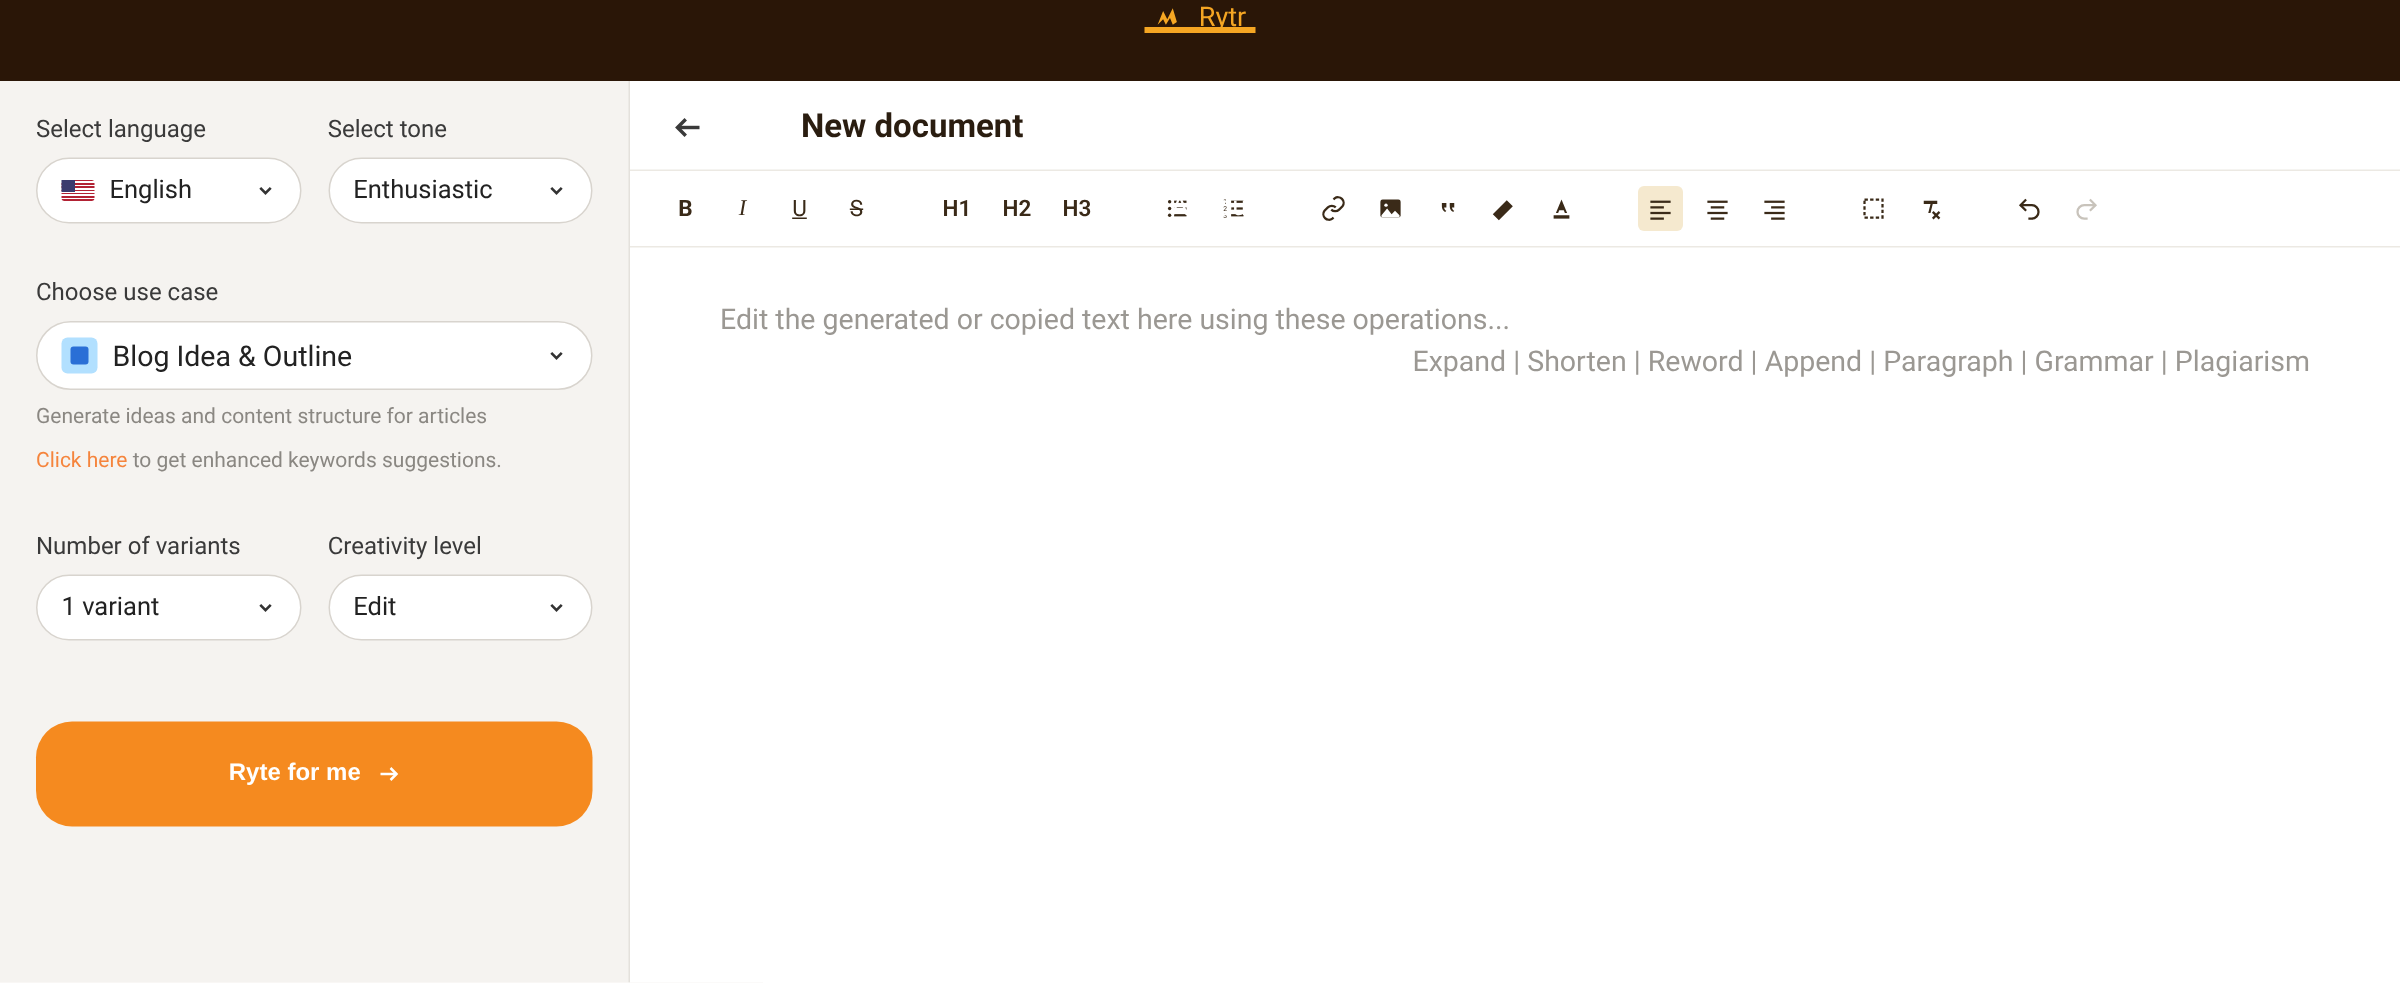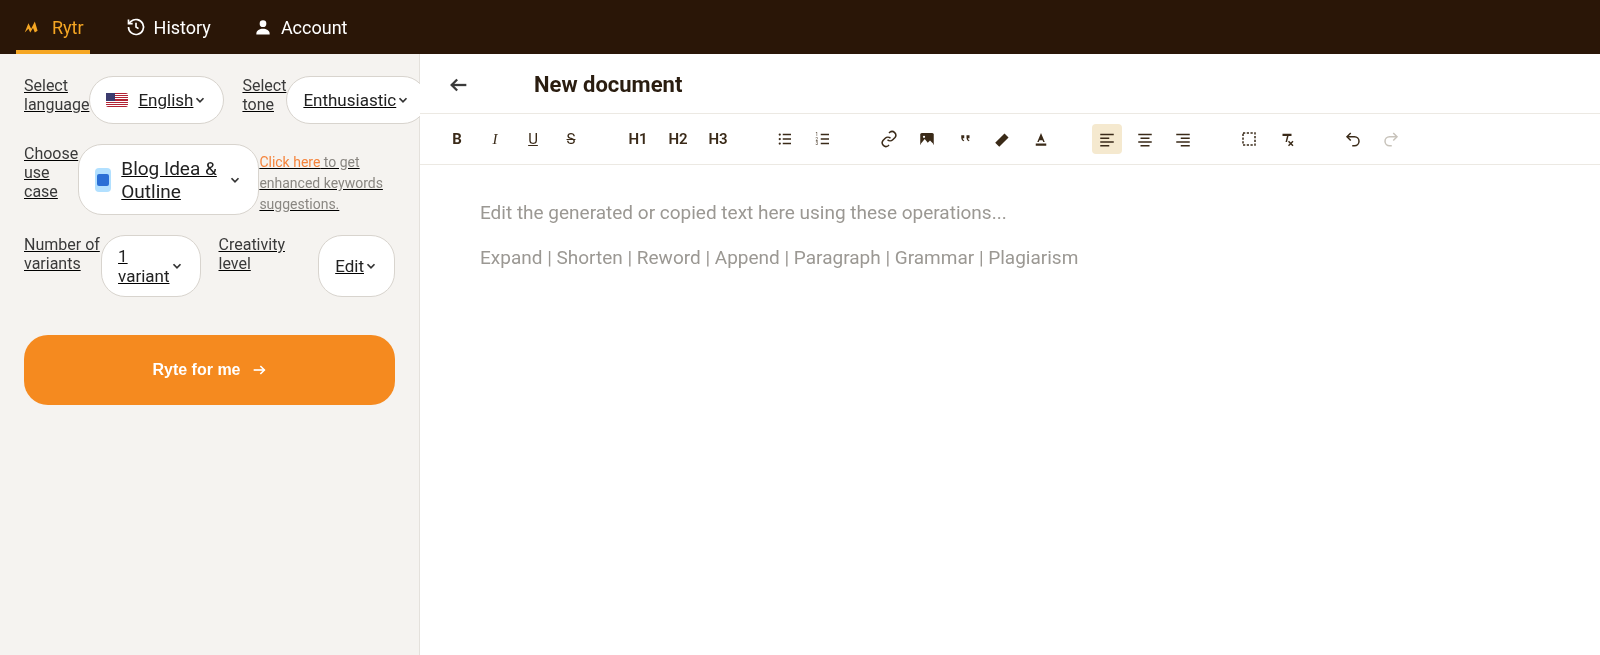--- a/index.html
+++ b/index.html
@@ -11,20 +11,21 @@
     overflow: hidden;
   }
   
   .topnav {
     background: #2a1607;
     height: 54px;
     display: flex;
     align-items: center;
     padding: 0 22px;
     gap: 42px;
+    flex-direction: column;
   }
   .nav-item {
     display: flex;
     align-items: center;
     gap: 8px;
     color: #fff;
     font-size: 18px;
     cursor: pointer;
     height: 100%;
     position: relative;
@@ -50,21 +51,21 @@
     background: #f5f3f0;
   }
   .content {
     flex: 1;
     background: #fff;
     display: flex;
     flex-direction: column;
   }
   
   .row { display: flex; gap: 18px; }
-  .group { display: flex; flex-direction: row; margin-bottom: 20px; text-decoration: underline; }
+  .group { display: flex; flex-direction: column; margin-bottom: 36px; }
   .group.half { flex: 1; }
   .label {
     font-size: 16px;
     color: #3a3a3a;
     margin-bottom: 10px;
   }
   .select {
     background: #fff;
     border: 1px solid #d8d4ce;
     border-radius: 24px;
@@ -171,21 +172,22 @@
   .hbtn { font-weight: 600; font-size: 15px; width: 32px; }
   .u-under { text-decoration: underline; }
   .s-strike { text-decoration: line-through; }
   
   .editor-body {
     padding: 36px 60px;
     color: #9b9893;
     font-size: 19px;
   }
   .editor-body .line2 {
-    margin-top: 22px;
+    margin-top: 5px;
+    text-align: right;
   }
   .flag {
     width: 22px; height: 14px;
     background: linear-gradient(to bottom,
       #b22234 0 7%, #fff 7% 15%, #b22234 15% 23%, #fff 23% 30%,
       #b22234 30% 38%, #fff 38% 46%, #b22234 46% 54%, #fff 54% 61%,
       #b22234 61% 69%, #fff 69% 77%, #b22234 77% 85%, #fff 85% 92%, #b22234 92% 100%);
     position: relative;
     border-radius: 2px;
     display:inline-block;
@@ -273,20 +275,21 @@
               <span class="usecase-icon-inner"></span>
             </span>
           <span>Blog Idea &amp; Outline</span>
         </span>
         <span class="chev">
           <svg width="14" height="14" viewBox="0 0 24 24" fill="none" stroke="currentColor" stroke-width="3">
               <polyline points="6 9 12 15 18 9"></polyline>
             </svg>
         </span>
       </div>
+      <div class="helper">Generate ideas and content structure for articles</div>
       <div class="helper">
         <a href="#">Click here</a><span> to get enhanced keywords suggestions.</span>
       </div>
     </div>
 
 
     <div class="row">
       <div class="group half">
         <div class="label">Number of variants</div>
         <div class="select">

